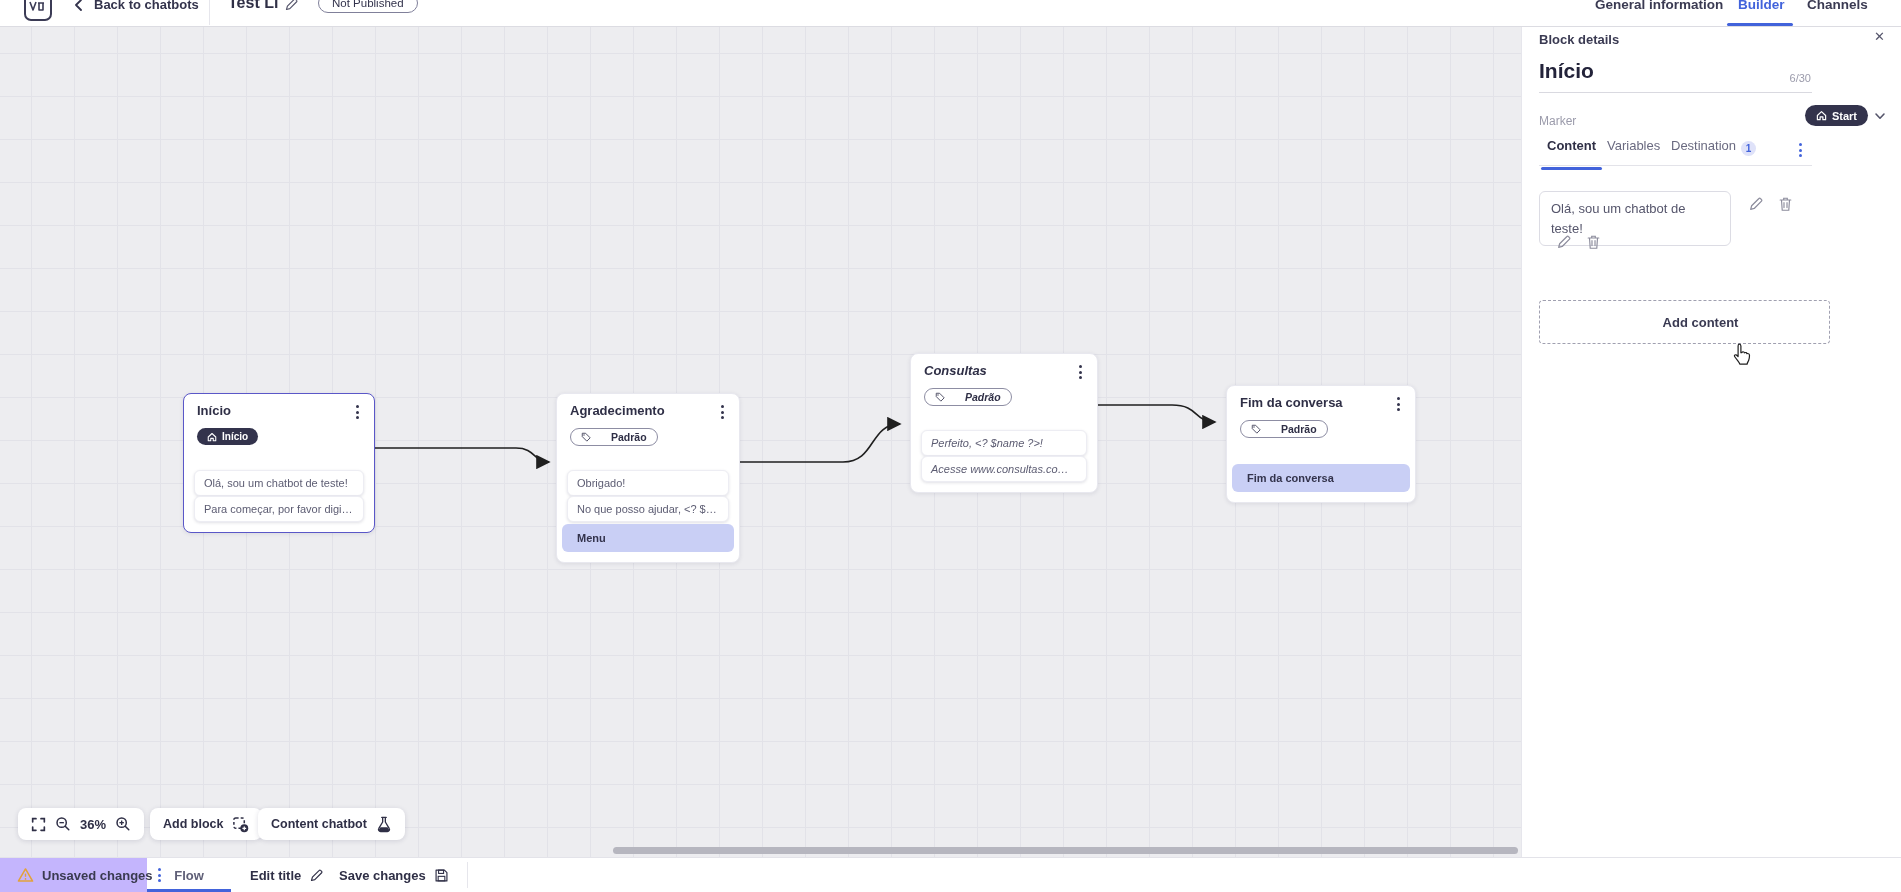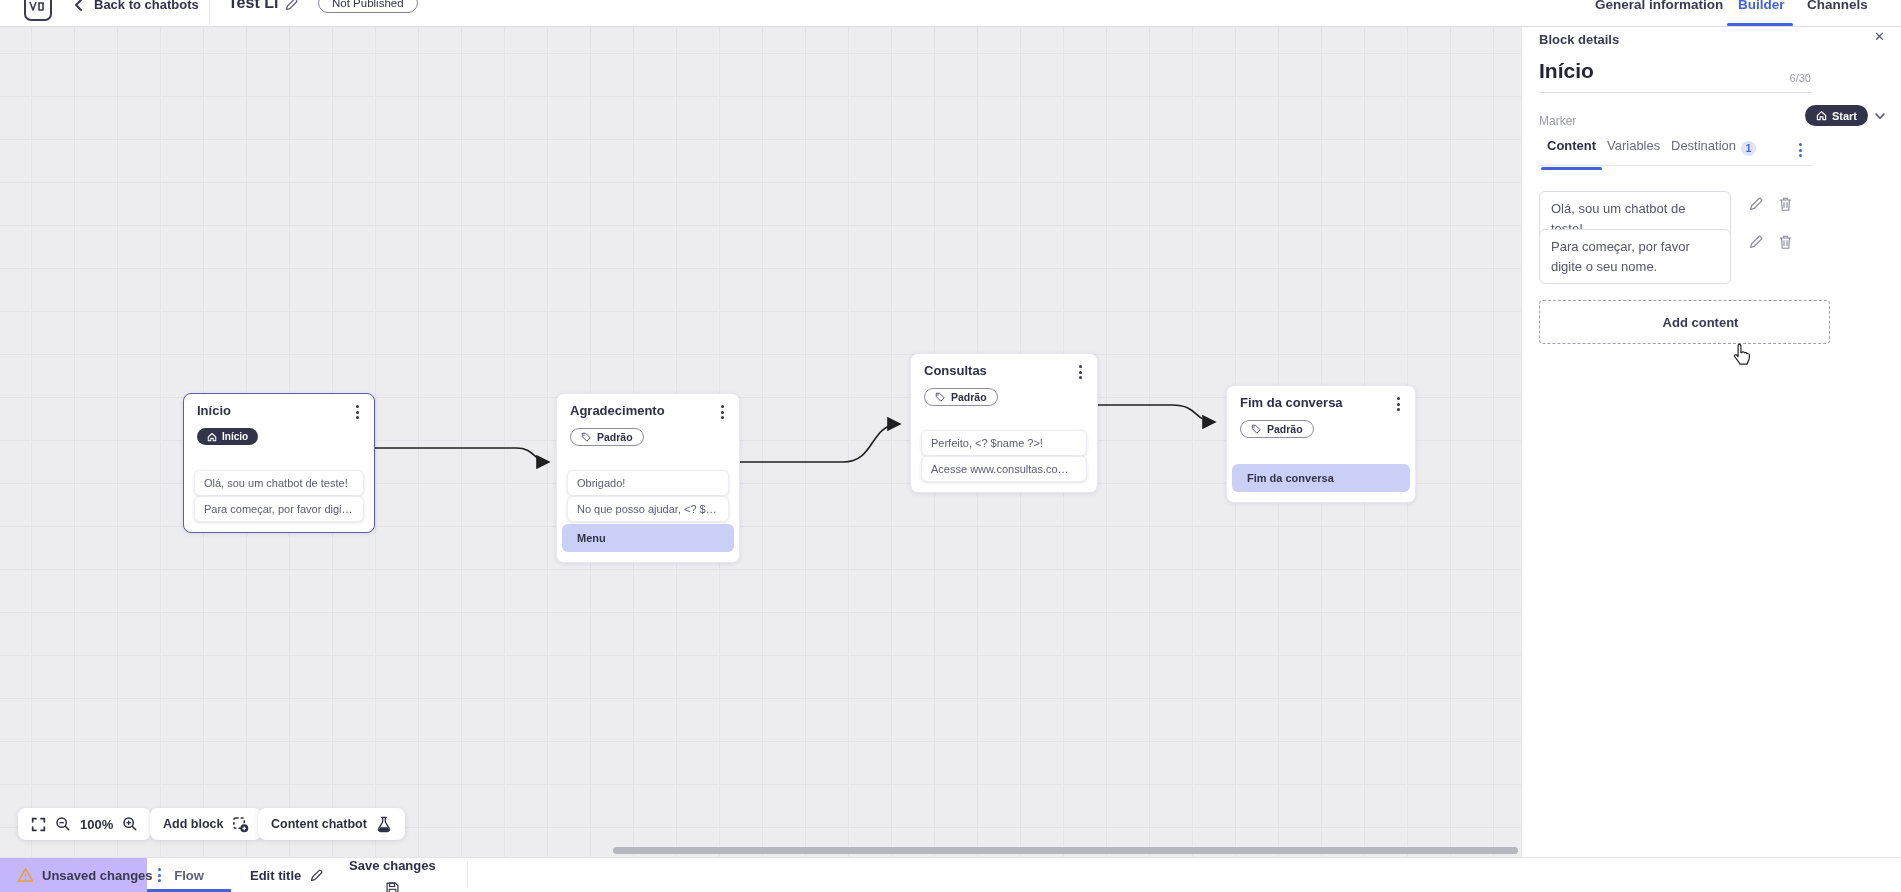--- a/index.html
+++ b/index.html
@@ -29,21 +29,21 @@
     background-size:43px 43px;background-position:-12px -16px;overflow:hidden;}
   .edges{position:absolute;left:0;top:0;z-index:1;}
 
   .blk{position:absolute;background:#fff;border:1px solid #e8e8ef;border-radius:8px;
     box-shadow:0 1px 4px rgba(40,40,80,.10);padding:9px 10px 10px;box-sizing:border-box;z-index:2;}
   .blk.selected{border:1.5px solid #5a57c8;}
   .blk-head{display:flex;justify-content:space-between;align-items:flex-start;padding:0 3px;}
   .blk-title{font-size:13px;font-weight:700;color:#2f2f46;}
   .badge-dark{display:inline-flex;align-items:center;gap:5px;background:#33334c;color:#fff;
     font-size:10px;font-weight:700;border-radius:10px;padding:3px 10px;margin:7px 3px 0;}
-  .badge-outline{display:inline-flex;align-items:center;gap:6px;border:1px solid #8d8da3;color:#2f2f46;
+  .badge-outline{display:inline-flex;align-items:center;gap:20px;border:1px solid #8d8da3;color:#2f2f46;
     font-size:10.5px;font-weight:600;border-radius:10px;padding:2px 10px;margin:7px 3px 0;background:#fff;}
   .blk-items{margin-top:24px;display:flex;flex-direction:column;}
   .blk-item{background:#fff;border:1px solid #ededf3;box-shadow:0 1px 3px rgba(40,40,80,.14);
     border-radius:6px;font-size:11px;color:#5c5c72;padding:6px 9px;white-space:nowrap;overflow:hidden;text-overflow:ellipsis;}
   .blk-item.hl{background:#c9cff5;border-color:transparent;box-shadow:none;color:#33334c;font-weight:700;margin:2px -5px 0;padding:7px 14px;}
 
   .kebab{display:inline-flex;flex-direction:column;gap:2.5px;padding:2px;cursor:pointer;}
   .kebab i{width:3px;height:3px;border-radius:50%;background:#33334c;}
   .kebab.blue i{background:#4263db;}
 
@@ -85,21 +85,21 @@
   
   .footer{position:absolute;left:0;top:857px;width:1901px;height:35px;background:#fff;border-top:1px solid #e3e3e9;box-sizing:border-box;z-index:25;}
   .warn-area{position:absolute;left:0;top:0;width:147px;height:34px;background:#c4b5fd;display:flex;align-items:center;gap:8px;padding-left:17px;box-sizing:border-box;}
   .warn-label{font-size:13px;font-weight:700;color:#3a3a50;white-space:nowrap;}
   .ft-kebab{position:absolute;left:156px;top:8px;}
   .flow-tab{position:absolute;left:147px;top:0;width:84px;height:34px;display:flex;align-items:center;justify-content:center;
     font-size:13px;font-weight:700;color:#5f5f77;cursor:pointer;}
   .flow-underline{position:absolute;left:147px;top:31px;width:84px;height:3px;background:#4263db;}
   .ft-item{position:absolute;top:0;height:34px;display:flex;align-items:center;gap:8px;font-size:13px;font-weight:600;color:#2f2f46;cursor:pointer;}
   .edit-title{left:250px;}
-  .save-changes{left:349px;flex-direction:column;}
+  .save-changes{left:339px;}
   .ft-divider{position:absolute;left:467px;top:4px;width:1px;height:26px;background:#e6e6ec;}
 
   svg{display:block;}
 </style>
 </head>
 <body>
 
 <div class="header">
   <span class="logo">
     <svg width="16" height="12" viewBox="0 0 16 12">
@@ -177,21 +177,21 @@
         </svg>
       <span>Padrão</span>
     </span>
     <div class="blk-items">
       <div class="blk-item">Obrigado!</div>
       <div class="blk-item">No que posso ajudar, &lt;? $name ...</div>
       <div class="blk-item hl">Menu</div>
     </div>
   </div>
 
-  <div class="blk" style="left:910px;top:327px;width:188px;">
+  <div class="blk" style="left:910px;top:327px;width:188px;font-style:italic;">
     <div class="blk-head">
       <span class="blk-title">Consultas</span>
       <span class="kebab">
           <i></i>
           <i></i>
           <i></i>
         </span>
     </div>
     <span class="badge-outline">
       <svg width="10" height="10" viewBox="0 0 12 12">
@@ -233,21 +233,21 @@
           <path d="M2 6 V2 h4 M12 2 h4 v4 M16 12 v4 h-4 M6 16 H2 v-4" fill="none" stroke="#2f2f46" stroke-width="2" stroke-linecap="round"></path>
         </svg>
     </span>
     <span>
       <svg width="16" height="16" viewBox="0 0 18 18">
           <circle cx="7.5" cy="7.5" r="5.2" fill="none" stroke="#2f2f46" stroke-width="1.7"></circle>
           <line x1="11.5" y1="11.5" x2="15.5" y2="15.5" stroke="#2f2f46" stroke-width="1.7" stroke-linecap="round"></line>
           <line x1="5" y1="7.5" x2="10" y2="7.5" stroke="#2f2f46" stroke-width="1.5"></line>
         </svg>
     </span>
-    <span class="zoom-pct">100%</span>
+    <span class="zoom-pct">36%</span>
     <span>
       <svg width="16" height="16" viewBox="0 0 18 18">
           <circle cx="7.5" cy="7.5" r="5.2" fill="none" stroke="#2f2f46" stroke-width="1.7"></circle>
           <line x1="11.5" y1="11.5" x2="15.5" y2="15.5" stroke="#2f2f46" stroke-width="1.7" stroke-linecap="round"></line>
           <line x1="5" y1="7.5" x2="10" y2="7.5" stroke="#2f2f46" stroke-width="1.5"></line>
           <line x1="7.5" y1="5" x2="7.5" y2="10" stroke="#2f2f46" stroke-width="1.5"></line>
         </svg>
     </span>
   </div>
 
@@ -318,21 +318,20 @@
       </span>
       <span class="ic">
         <svg width="15" height="16" viewBox="0 0 16 18">
             <path d="M2 4.5 h12 M6 4.5 V2.5 h4 v2 M3.5 4.5 l0.8 11.5 h7.4 L12.5 4.5 M6.3 7.5 v5.5 M9.7 7.5 v5.5" fill="none" stroke="#8c8c9c" stroke-width="1.3" stroke-linecap="round"></path>
           </svg>
       </span>
     </div>
   </div>
 
   <div class="content-row" style="top:203px">
-    <div class="content-card">Para começar, por favor digite o seu nome.</div>
     <div class="row-icons">
       <span class="ic">
         <svg width="16" height="16" viewBox="0 0 18 18">
             <path d="M3 15 l1.1-4 8.2-8.2 a1.1 1.1 0 0 1 1.6 0 l1.3 1.3 a1.1 1.1 0 0 1 0 1.6 L7 14 z" fill="none" stroke="#8c8c9c" stroke-width="1.4" stroke-linejoin="round"></path>
           </svg>
       </span>
       <span class="ic">
         <svg width="15" height="16" viewBox="0 0 16 18">
             <path d="M2 4.5 h12 M6 4.5 V2.5 h4 v2 M3.5 4.5 l0.8 11.5 h7.4 L12.5 4.5 M6.3 7.5 v5.5 M9.7 7.5 v5.5" fill="none" stroke="#8c8c9c" stroke-width="1.3" stroke-linecap="round"></path>
           </svg>

